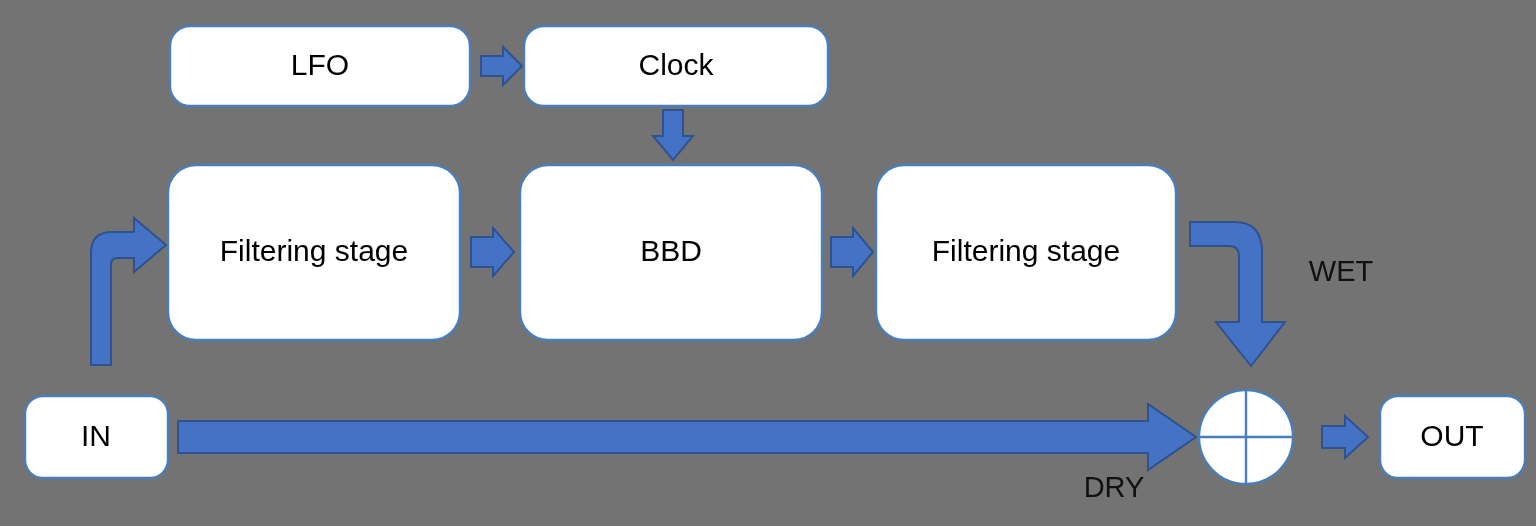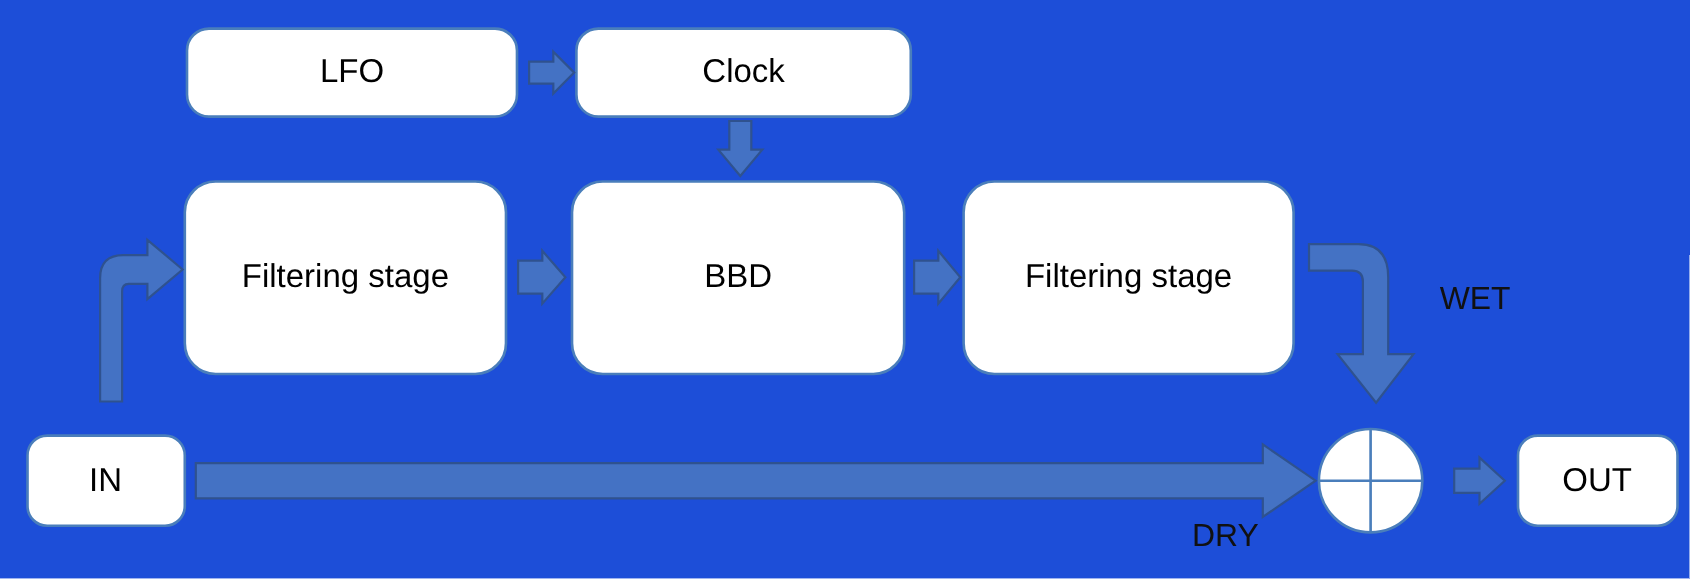--- a/index.html
+++ b/index.html
@@ -8,21 +8,21 @@
     padding: 0;
     background: #ffffff;
   }
   body {
     font-family: "Liberation Sans", sans-serif;
   }
   #canvas {
     position: relative;
     width: 1536px;
     height: 526px;
-    background: #1d4ed8;
+    background: #737373;
     overflow: hidden;
   }
   #diagram-svg {
     position: absolute;
     left: 0;
     top: 0;
     width: 1536px;
     height: 526px;
   }
   .box-label {

